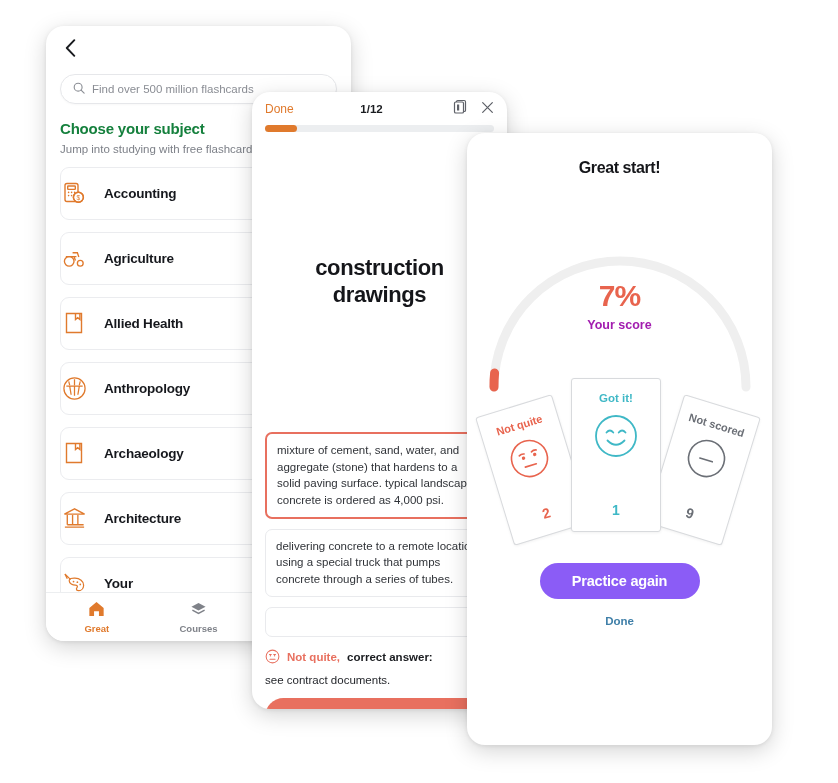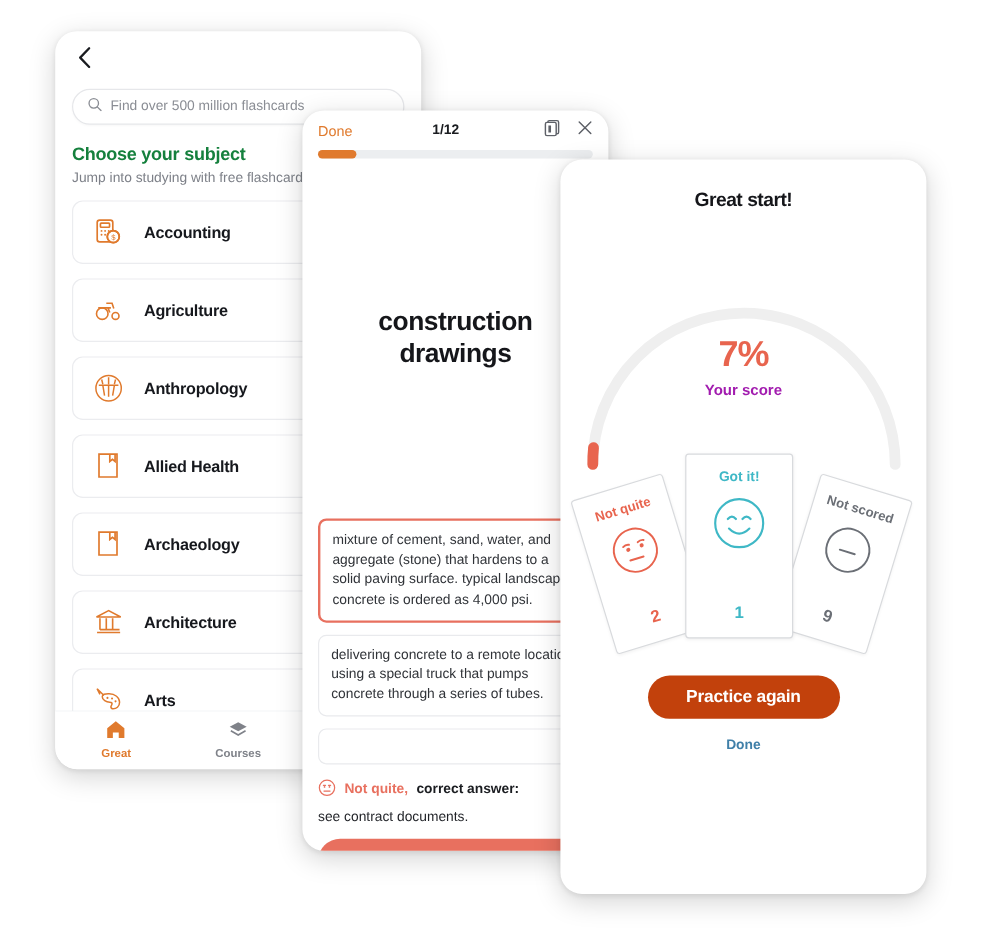--- a/index.html
+++ b/index.html
@@ -41,21 +41,21 @@
     margin:4px 14px 0 14px;height:28px;border:1px solid #e6e7ea;border-radius:16px;
     display:flex;align-items:center;gap:7px;padding:0 12px;background:#fff;
     box-shadow:0 1px 2px rgba(0,0,0,.03);
   }
   .searchbar .ph{font-size:11.5px;color:#8a8d94;white-space:nowrap;}
   .p1-sec-title{margin:16px 14px 0 14px;font-size:15px;font-weight:bold;color:#15803d;letter-spacing:-.2px;}
   .p1-sec-sub{margin:5px 14px 0 14px;font-size:11.5px;color:#7d8088;line-height:1.38;}
   .subj-list{margin-top:9px;padding:0 14px;}
   .subj-row{
     height:51px;margin-bottom:12px;border:1px solid #ebecef;border-radius:9px;
-    display:flex;align-items:center;gap:17px;padding-left:16px;background:#fff;
+    display:flex;align-items:center;gap:17px;background:#fff;
     cursor:pointer;
   }
   .subj-ico{width:26px;height:26px;flex:0 0 26px;display:flex;align-items:center;justify-content:center;}
   .subj-name{font-size:13.5px;font-weight:bold;color:#16181d;letter-spacing:-.2px;white-space:nowrap;}
 
   .tabbar{
     position:absolute;left:0;right:0;bottom:0;height:48px;background:#fff;
     border-top:1px solid #eceef0;
     display:flex;align-items:center;justify-content:space-around;
     border-radius:0 0 18px 18px;
@@ -117,21 +117,21 @@
   .fcard .fnum{font-size:14px;font-weight:bold;margin-top:auto;margin-bottom:13px;}
   .fcard .fface{margin-top:9px;}
   #fc-left{ left:26px; top:30px; transform:rotate(-17deg); }
   #fc-left .ftitle{color:#e8644e;} #fc-left .fnum{color:#e8644e;}
   #fc-mid{ left:104px; top:5px; width:88px; height:152px; z-index:3; }
   #fc-mid .ftitle{color:#3fb8c6;font-size:11.5px;} #fc-mid .fnum{color:#3fb8c6;}
   #fc-right{ left:196px; top:30px; transform:rotate(17deg); }
   #fc-right .ftitle{color:#6b6f76;} #fc-right .fnum{color:#6b6f76;}
 
   .practice{
-    margin:0 auto;width:160px;height:36px;border-radius:20px;background:#c2410c;
+    margin:0 auto;width:160px;height:36px;border-radius:20px;background:#8b5cf6;
     display:flex;align-items:center;justify-content:center;cursor:pointer;
   }
   .practice span{color:#fff;font-size:14.5px;font-weight:bold;letter-spacing:-.2px;}
   .p3-done{margin-top:16px;text-align:center;font-size:11.5px;font-weight:bold;color:#3f7fa8;cursor:pointer;}
 </style>
 </head>
 <body>
 
 <div class="stage">
 
@@ -184,36 +184,36 @@
             <circle cx="7.5" cy="14.5" r="5"></circle>
               <circle cx="19" cy="16.5" r="3"></circle>
             <path d="M5 9.5h7.5l1.5 4M11 5.5h5l1.5 4.5M4 9.5h11"></path>
           </svg>
         </span>
         <span class="subj-name">Agriculture</span>
       </div>
 
       <div class="subj-row">
         <span class="subj-ico">
+          <svg width="21" height="24" viewBox="0 0 20 24" fill="none" stroke="#e07a2d" stroke-width="1.4">
+            <path d="M2 2.5h15v19H2z"></path>
+              <path d="M11 2.5v6l2.2-1.8L15.4 8.5v-6"></path>
+          </svg>
+        </span>
+        <span class="subj-name">Allied Health</span>
+      </div>
+
+      <div class="subj-row">
+        <span class="subj-ico">
           <svg width="25" height="25" viewBox="0 0 26 26" fill="none" stroke="#e07a2d" stroke-width="1.3">
             <circle cx="13" cy="13" r="11"></circle>
             <path d="M4.5 10.5h17M8 10.5l1.5 9M13 10.5v10M18 10.5l-1.5 9M7 5.5l1 4M13 3.5v6M19 5.5l-1 4"></path>
           </svg>
         </span>
         <span class="subj-name">Anthropology</span>
-      </div>
-
-      <div class="subj-row">
-        <span class="subj-ico">
-          <svg width="21" height="24" viewBox="0 0 20 24" fill="none" stroke="#e07a2d" stroke-width="1.4">
-            <path d="M2 2.5h15v19H2z"></path>
-              <path d="M11 2.5v6l2.2-1.8L15.4 8.5v-6"></path>
-          </svg>
-        </span>
-        <span class="subj-name">Allied Health</span>
       </div>
 
       <div class="subj-row">
         <span class="subj-ico">
           <svg width="21" height="24" viewBox="0 0 20 24" fill="none" stroke="#e07a2d" stroke-width="1.4">
             <path d="M2 2.5h15v19H2z"></path>
               <path d="M11 2.5v6l2.2-1.8L15.4 8.5v-6"></path>
           </svg>
         </span>
         <span class="subj-name">Archaeology</span>
@@ -232,21 +232,21 @@
       <div class="subj-row">
         <span class="subj-ico">
           <svg width="25" height="25" viewBox="0 0 26 26" fill="none" stroke="#e07a2d" stroke-width="1.3">
             <path d="M13.5 7.5c5 0 9 3.2 9 7.2s-3 5.8-5.5 5.8c-1.5 0-2-.8-2-1.8s1-1.6 1-2.6-.9-1.4-2-1.4c-3 0-6.5-1.8-6.5-4.6s2.5-2.6 6-2.6z"></path>
             <circle cx="12" cy="11" r=".9" fill="#e07a2d" stroke="none"></circle>
               <circle cx="16" cy="11.6" r=".9" fill="#e07a2d" stroke="none"></circle>
               <circle cx="19" cy="14" r=".9" fill="#e07a2d" stroke="none"></circle>
             <path d="M9 9 3.5 3.5M5.5 8 3 3"></path>
           </svg>
         </span>
-        <span class="subj-name">Arts</span>
+        <span class="subj-name">Your</span>
       </div>
 
     </div>
 
     <div class="tabbar">
       <div class="tab active">
         <span>
           <svg width="17" height="16" viewBox="0 0 18 17">
               <path d="M9 1 1.4 7.4V16h5v-5h5.2v5h5V7.4z" fill="#e07a2d"></path>
             </svg>

